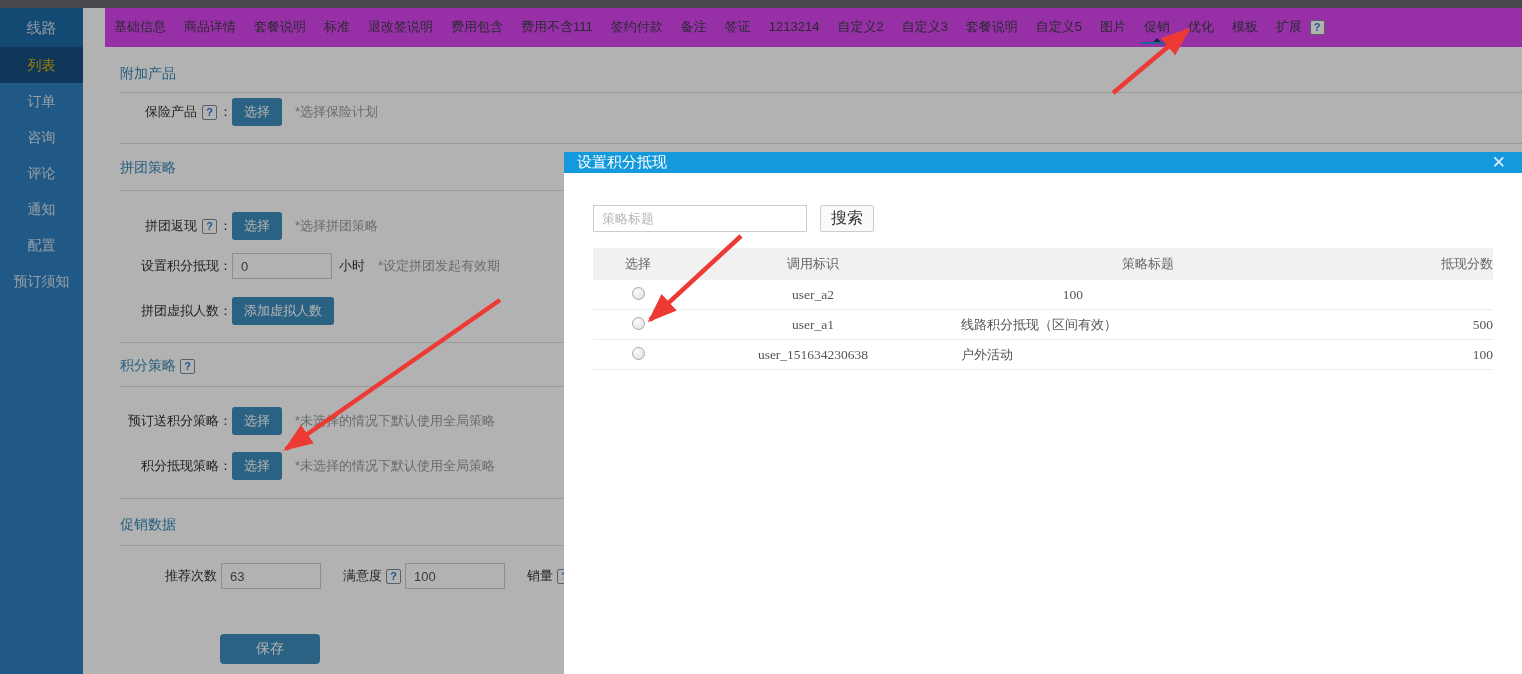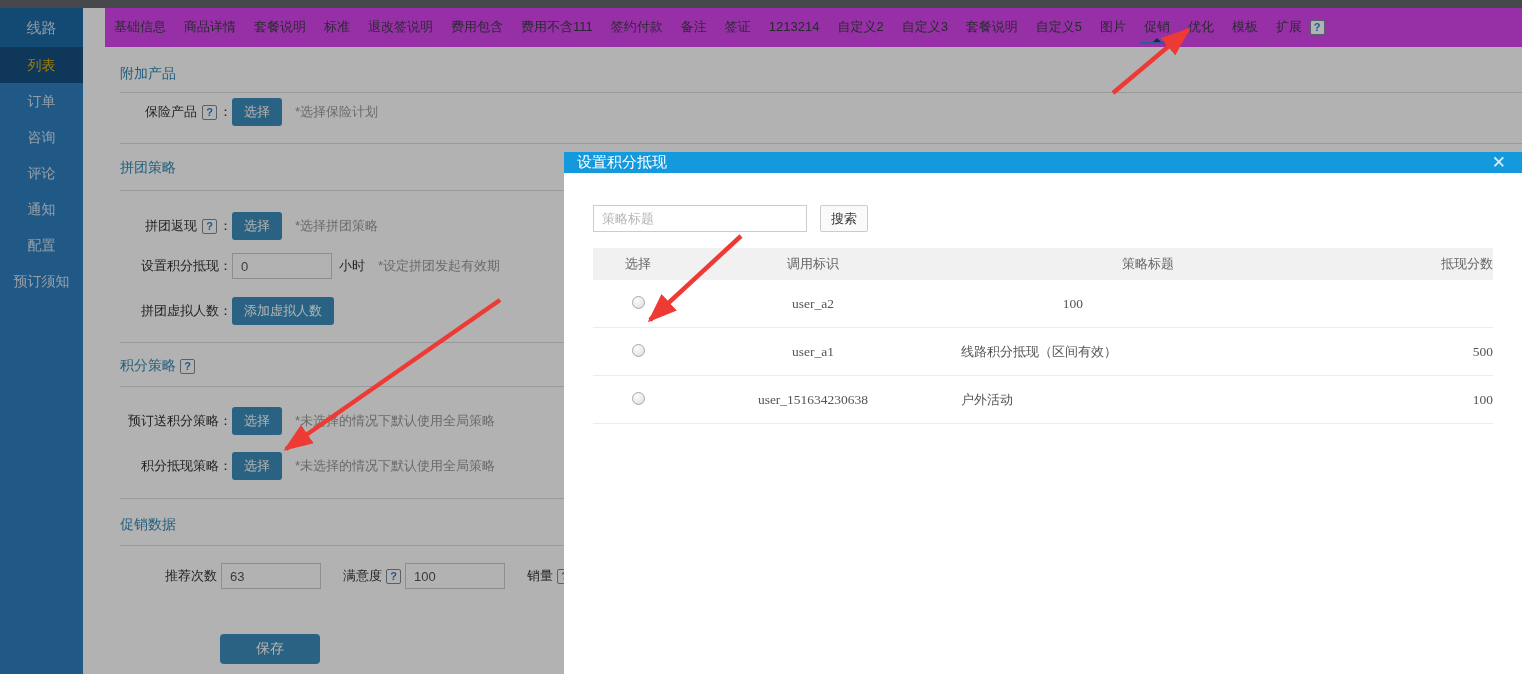--- a/index.html
+++ b/index.html
@@ -72,24 +72,24 @@
   .modal-header { height:21px; background:#1399dc; display:flex; align-items:center;
                   padding:0 16px 0 13px; }
   .modal-title { color:#fff; font-size:15px; flex:1; }
   .modal-close { color:#d8eefb; font-size:17px; line-height:1; cursor:pointer; }
   .modal-body { padding:32px 0 0 29px; }
   .search-row { display:flex; align-items:center; }
   .search-input { width:214px; height:27px; border:1px solid #ccc; padding:0 8px;
                   font-size:13px; color:#555; }
   .search-input::placeholder { color:#b5b5b5; }
   .search-btn { margin-left:13px; height:27px; padding:0 10px; background:#fafafa;
-                border:1px solid #ccc; border-radius:2px; font-size:13px; color:#333; cursor:pointer; }
+                border:1px solid #ccc; border-radius:2px; font-size:16px; color:#333; cursor:pointer; }
   .mtable { margin-top:16px; width:900px; font-size:13px; color:#555; }
   .thead { display:flex; align-items:center; height:32px; background:#f1f1f2; color:#666; }
-  .trow  { display:flex; align-items:center; height:48px; border-bottom:1px solid #ececec; }
+  .trow  { display:flex; align-items:center; height:30px; border-bottom:1px solid #ececec; }
   .c1 { width:90px;  text-align:center; }
   .c2 { width:260px; text-align:center; }
   .c3 { width:410px; padding-left:18px; }
   .c4 { width:140px; text-align:right; }
   .latin { font-family:"Liberation Serif","DejaVu Serif",serif; font-size:13.5px; }
   .radio { display:inline-block; width:13px; height:13px; border-radius:50%;
            border:1px solid #a9a9ad; cursor:pointer;
            background:radial-gradient(circle at 35% 30%, #fdfdfd, #dcdcde); }
 
   

